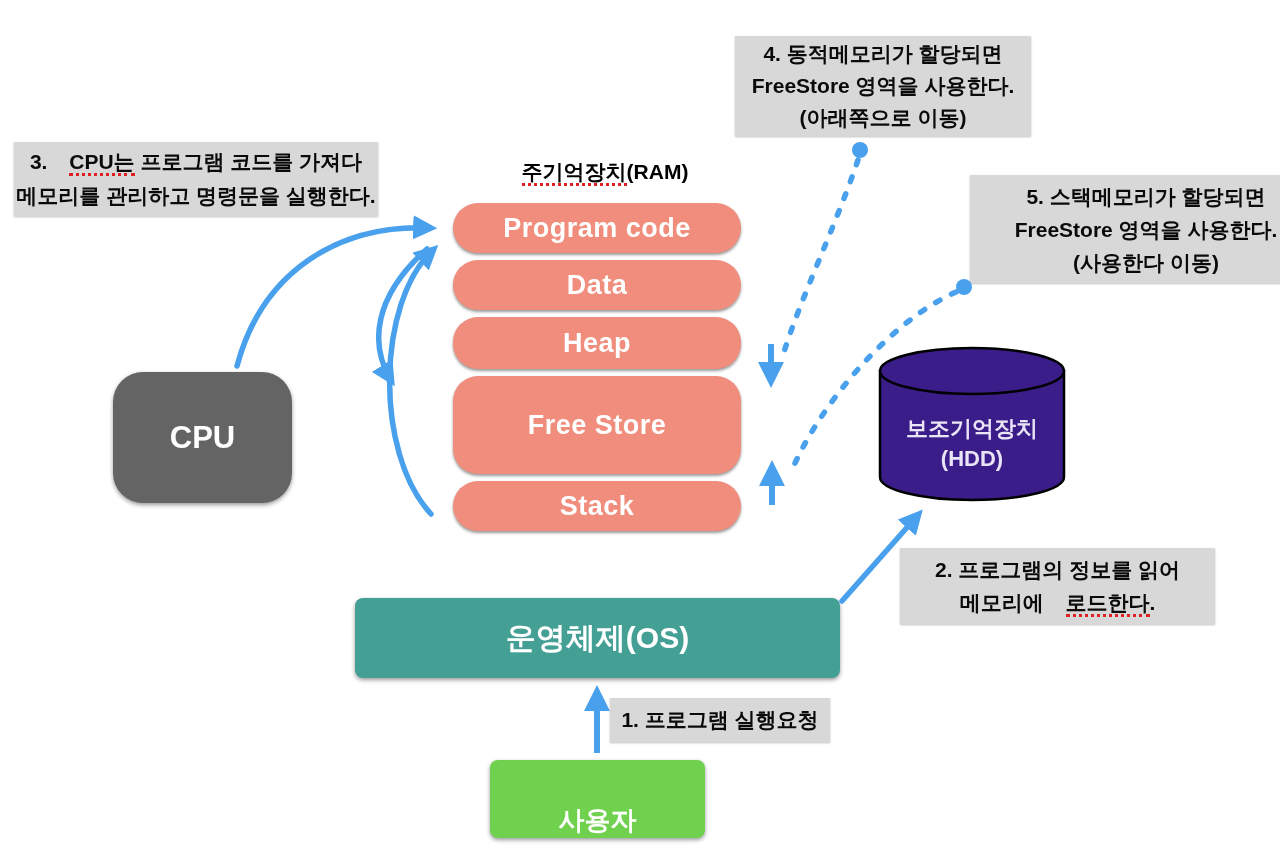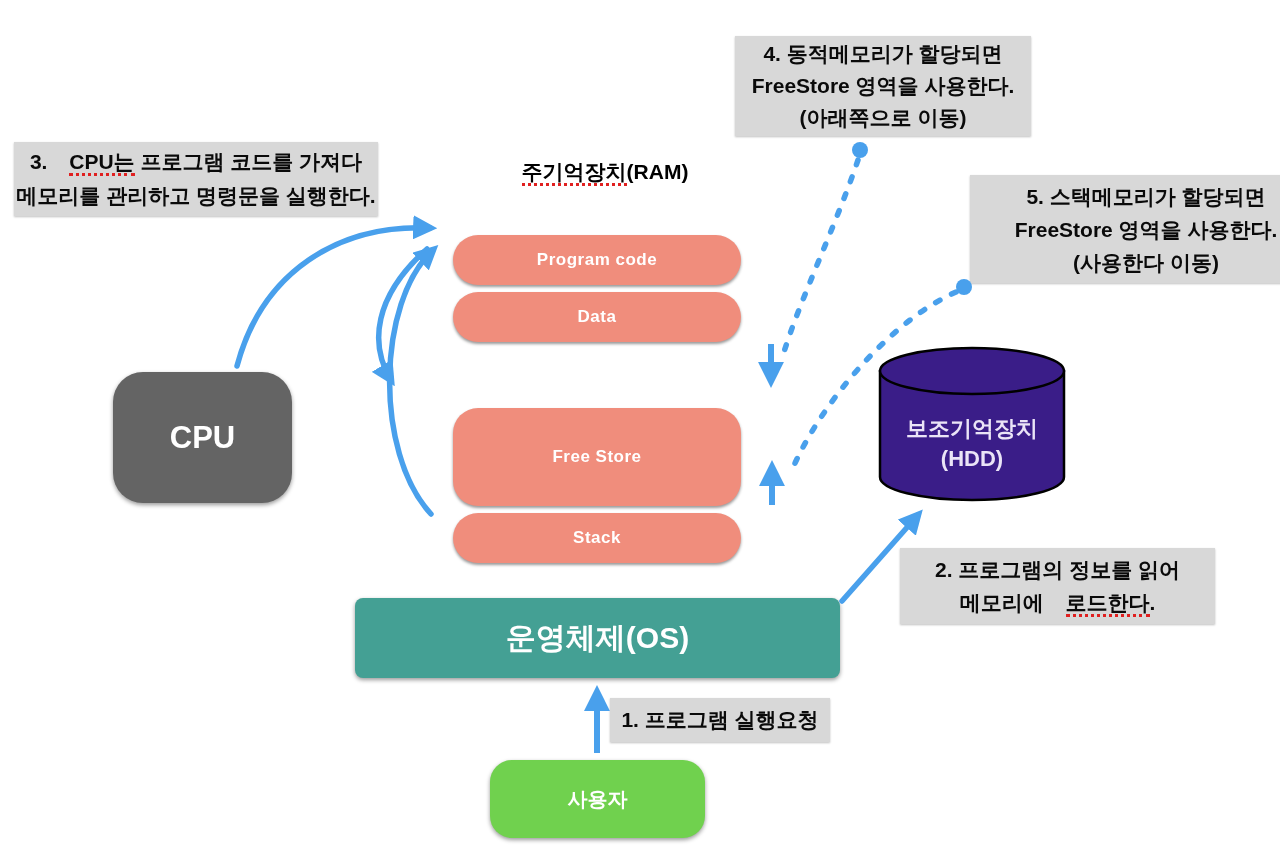--- a/index.html
+++ b/index.html
@@ -12,29 +12,29 @@
     position:absolute;background:var(--note_bg);color:#0a0a0a;text-align:center;
     display:flex;flex-direction:column;justify-content:center;
     box-shadow:0 1px 2px rgba(0,0,0,.25);
   }
   .note .ln{display:block;white-space:nowrap;}
   .u{border-bottom:3px dotted var(--underline);padding-bottom:0px;margin-left:16px;}
   
   .seg{
     position:absolute;left:453px;width:288px;background:var(--salmon);border-radius:25px;
     color:#fff;display:flex;align-items:center;justify-content:center;
-    font-size:17px;letter-spacing:.5px;box-shadow:0 2px 3px rgba(0,0,0,.40);margin-top:32px;
+    font-size:27px;letter-spacing:.5px;box-shadow:0 2px 3px rgba(0,0,0,.40);
   }
   .bigbox{
     position:absolute;color:#fff;display:flex;align-items:center;justify-content:center;
     box-shadow:0 2px 4px rgba(0,0,0,.40);
   }
   #cpu-box{left:113px;top:372px;width:179px;height:131px;background:var(--gray);border-radius:30px;font-size:31px;}
   #os-box{left:355px;top:598px;width:485px;height:80px;background:var(--teal);border-radius:8px;font-size:30px;}
-  #user-box{left:490px;top:760px;width:215px;height:78px;background:var(--green);border-radius:22px;font-size:20px;}
+  #user-box{left:490px;top:760px;width:215px;height:78px;background:var(--green);border-radius:8px;font-size:26px;align-items:flex-end;}
   #ram-title{position:absolute;left:453px;top:158px;width:288px;text-align:center;font-size:21px;}
   #note-3{left:14px;top:142px;width:364px;height:74px;font-size:21px;line-height:34px;}
   #note-4{left:735px;top:36px;width:296px;height:100px;font-size:21px;line-height:32px;}
   #note-5{left:970px;top:175px;width:352px;height:108px;font-size:21px;line-height:33px;}
   #note-2{left:900px;top:548px;width:315px;height:76px;font-size:21px;line-height:33px;}
   #note-1{left:610px;top:698px;width:220px;height:44px;font-size:21px;}
   #arrow-layer{position:absolute;left:0;top:0;z-index:10;pointer-events:none;}
   #hdd-label{font-size:22px;font-weight:bold;font-family:"Liberation Sans","DejaVu Sans",sans-serif;}
 </style>
 </head>
@@ -68,20 +68,23 @@
     <span class="ln">1. 프로그램 실행요청</span>
   </div>
 
   <div id="ram-title"><span class="u">주기억장치</span><span>(RAM)</span></div>
 
   <div class="seg" style="top:203px;height:50px;">
       <span>Program code</span>
     </div>
   <div class="seg" style="top:260px;height:50px;">
       <span>Data</span>
+    </div>
+  <div class="seg" style="top:317px;height:52px;">
+      <span>Heap</span>
     </div>
   <div class="seg" style="top:376px;height:98px;">
       <span>Free Store</span>
     </div>
   <div class="seg" style="top:481px;height:50px;">
       <span>Stack</span>
     </div>
 
   <div class="bigbox" id="cpu-box">
       <span>CPU</span>

